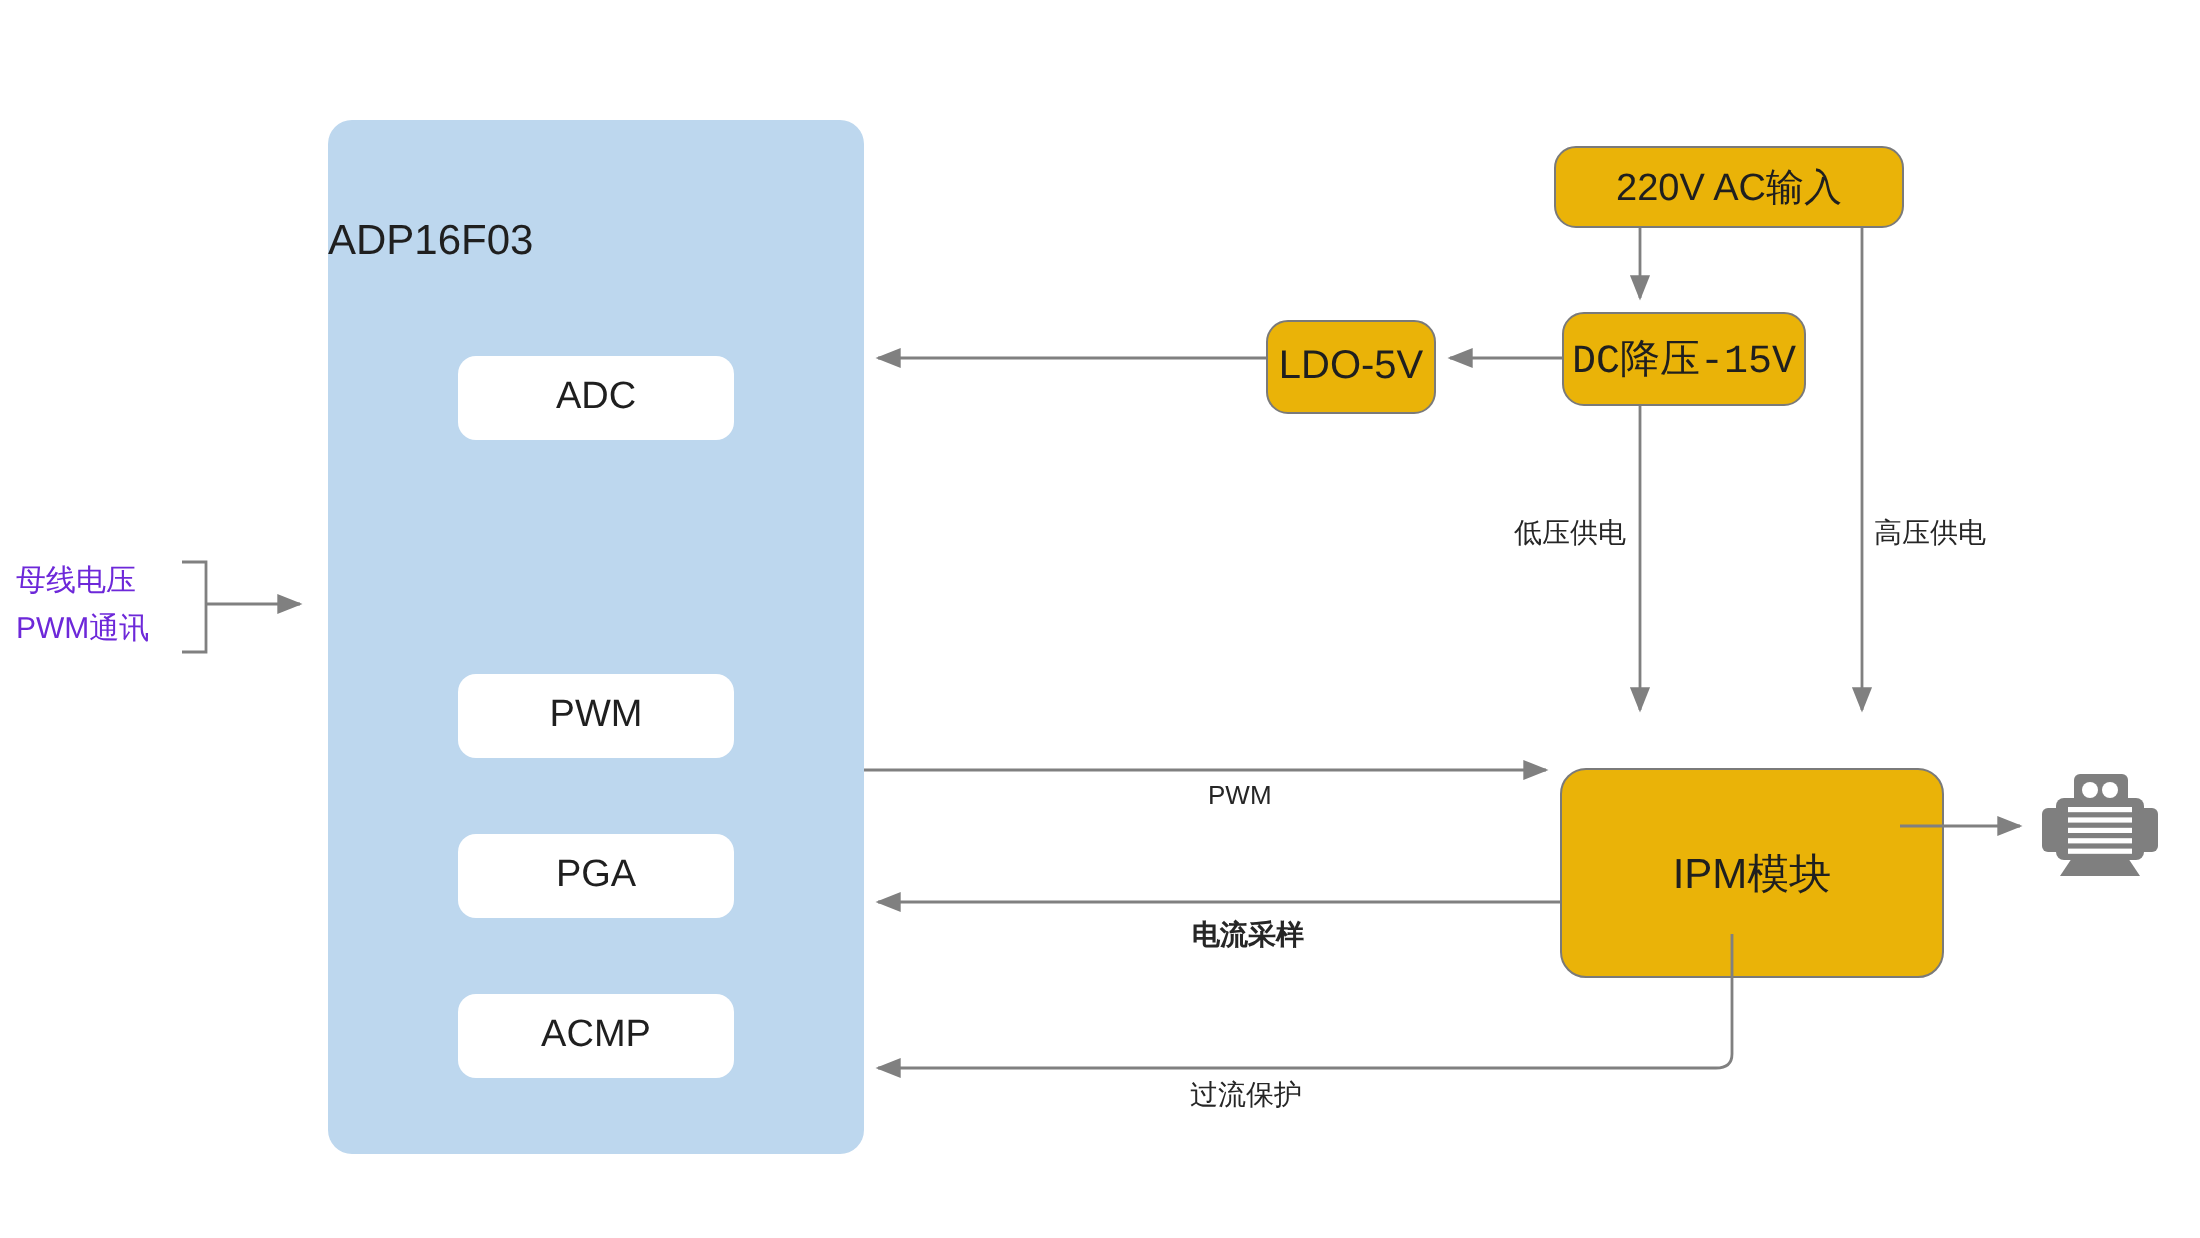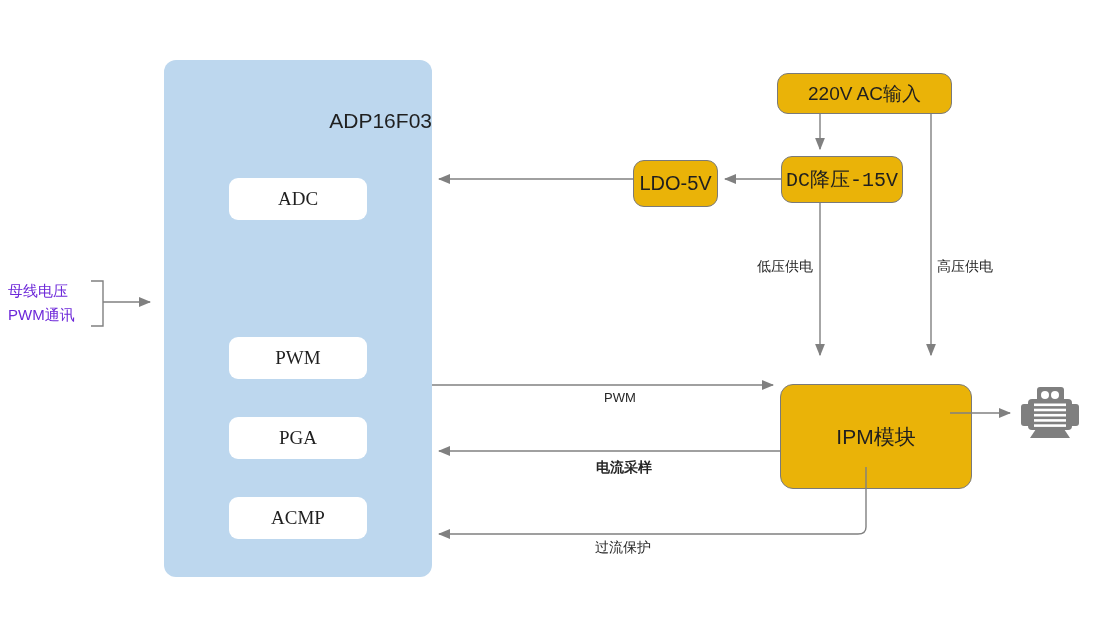--- a/index.html
+++ b/index.html
@@ -12,27 +12,27 @@
     overflow:hidden;
   }
   .abs{position:absolute;}
   
   .mcu{
     left:164px;top:60px;width:268px;height:517px;
     background:#BDD7EE;border-radius:12px;
   }
   .mcu-title{
     left:164px;top:109px;width:268px;
-    text-align:right;font-size:21px;color:#1f1f1f;
+    text-align:left;font-size:21px;color:#1f1f1f;
   }
   .module{
     left:229px;width:138px;height:42px;
     background:#ffffff;border-radius:9px;
     display:flex;align-items:center;justify-content:center;
-    font-size:19px;color:#1f1f1f;font-family:Liberation Serif, serif;
+    font-size:19px;color:#1f1f1f;
   }
   
   .obox{
     background:#eab308;
     border:1.6px solid #7a7a7a;
     border-radius:11px;
     display:flex;align-items:center;justify-content:center;
     color:#1f1f1f;box-sizing:border-box;
   }
   .ac{left:777px;top:73px;width:175px;height:41px;font-size:19px;}

